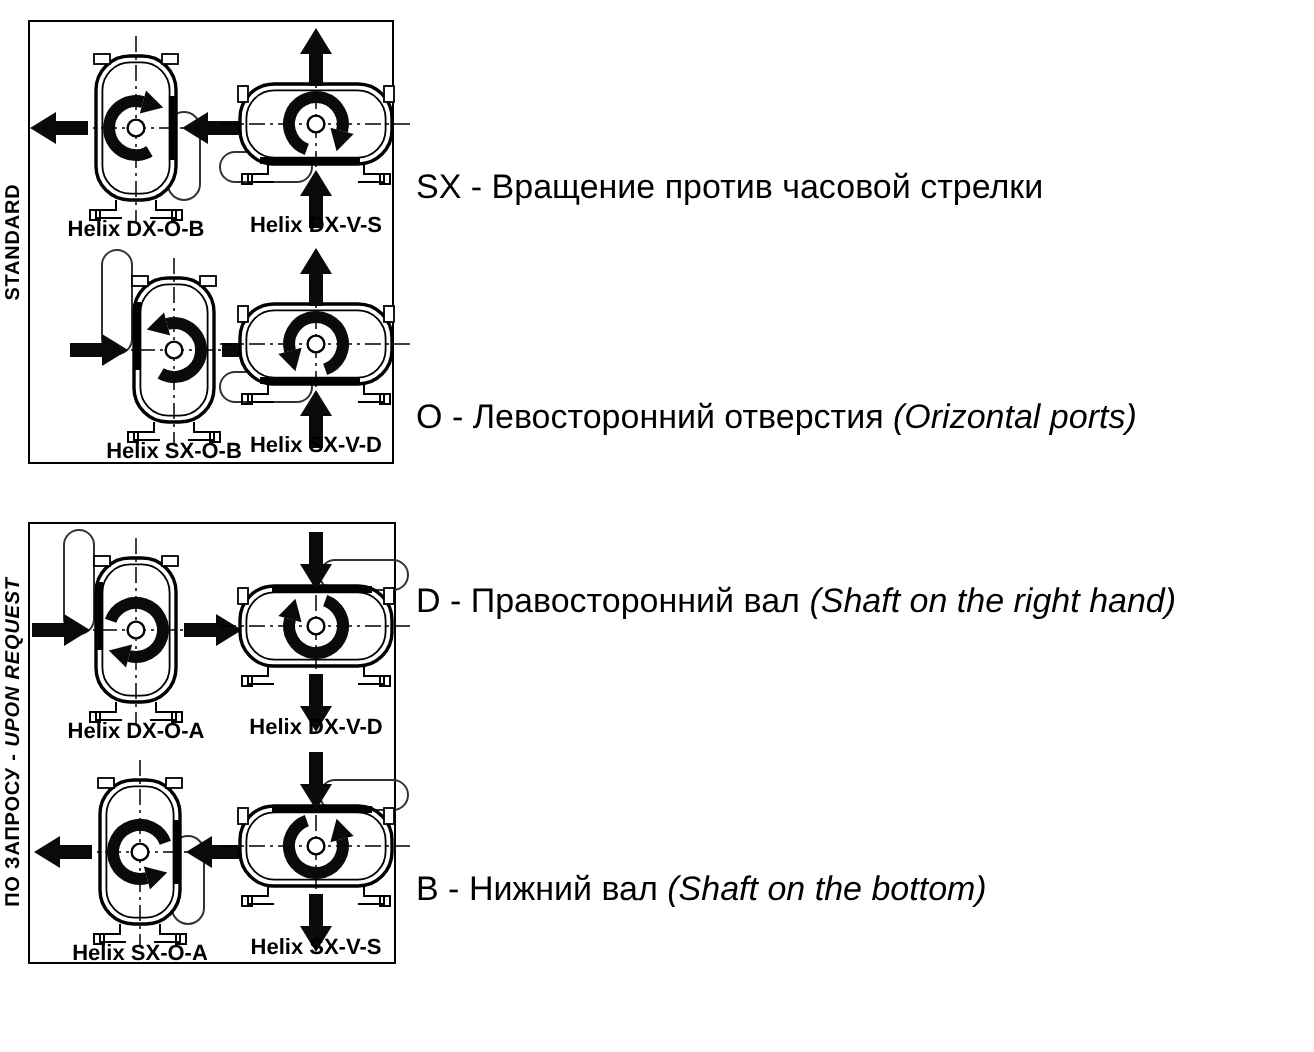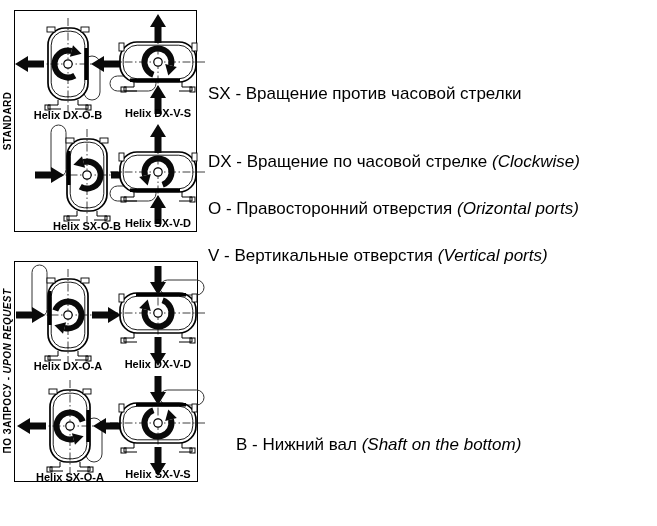--- a/index.html
+++ b/index.html
@@ -204,19 +204,18 @@
           <circle cx="50" cy="46" r="4.2" fill="#fff" stroke="#000000" stroke-width="1.2"></circle>
           <polygon points="53.5,-1.0 53.5,15.0 58.0,15.0 50.0,28.0 42.0,15.0 46.5,15.0 46.5,-1.0" fill="#0a0a0a"></polygon>
           <polygon points="53.5,70.0 53.5,86.0 58.0,86.0 50.0,99.0 42.0,86.0 46.5,86.0 46.5,70.0" fill="#0a0a0a"></polygon>
         </svg>
         <div class="pump-label">Helix SX-V-S</div>
       </div>
     </div>
 
   <div class="legend">
       <div class="legend-row" style="top: 81px;"><span>SX - Вращение против часовой стрелки</span><br></div>
-      <div class="legend-row" style="top: 149px;"><span>DX - Вращение по часовой стрелке </span><span class="en">(Clockwise)</span></div>
-      <div class="legend-row" style="top: 196px;"><span>O - Правосторонний отверстия </span><span class="en">(Orizontal ports)</span></div>
-      <div class="legend-row" style="top: 243px;"><span>V - Вертикальные отверстия </span><span class="en">(Vertical ports)</span></div>
-      <div class="legend-row" style="top: 432px; margin-left: 28px;"><span>B - Нижний вал </span><span class="en">(Shaft on the bottom)</span></div>
+      <div class="legend-row" style="top: 196px;"><span>O - Левосторонний отверстия </span><span class="en">(Orizontal ports)</span></div>
+      <div class="legend-row" style="top: 288px;"><span>D - Правосторонний вал </span><span class="en">(Shaft on the right hand)</span></div>
+      <div class="legend-row" style="top: 432px;"><span>B - Нижний вал </span><span class="en">(Shaft on the bottom)</span></div>
     </div>
 
 </div>
 
 </body></html>

